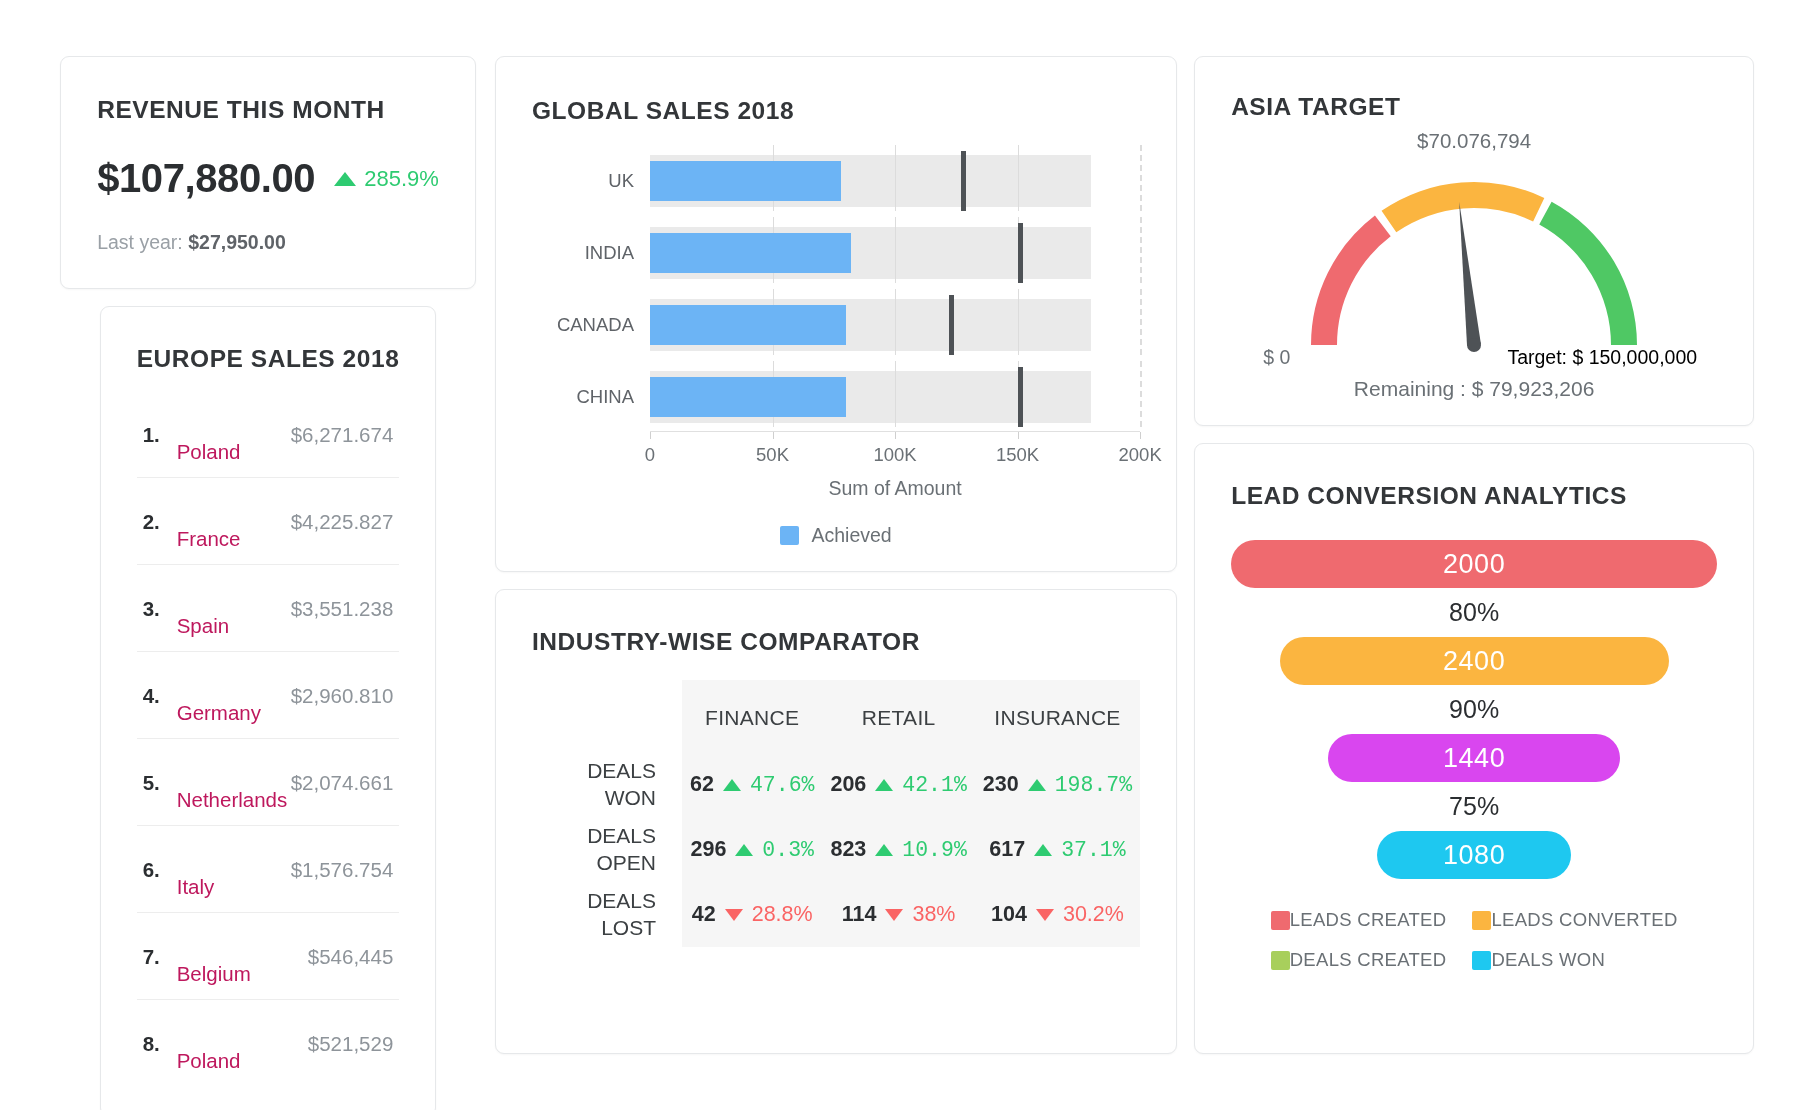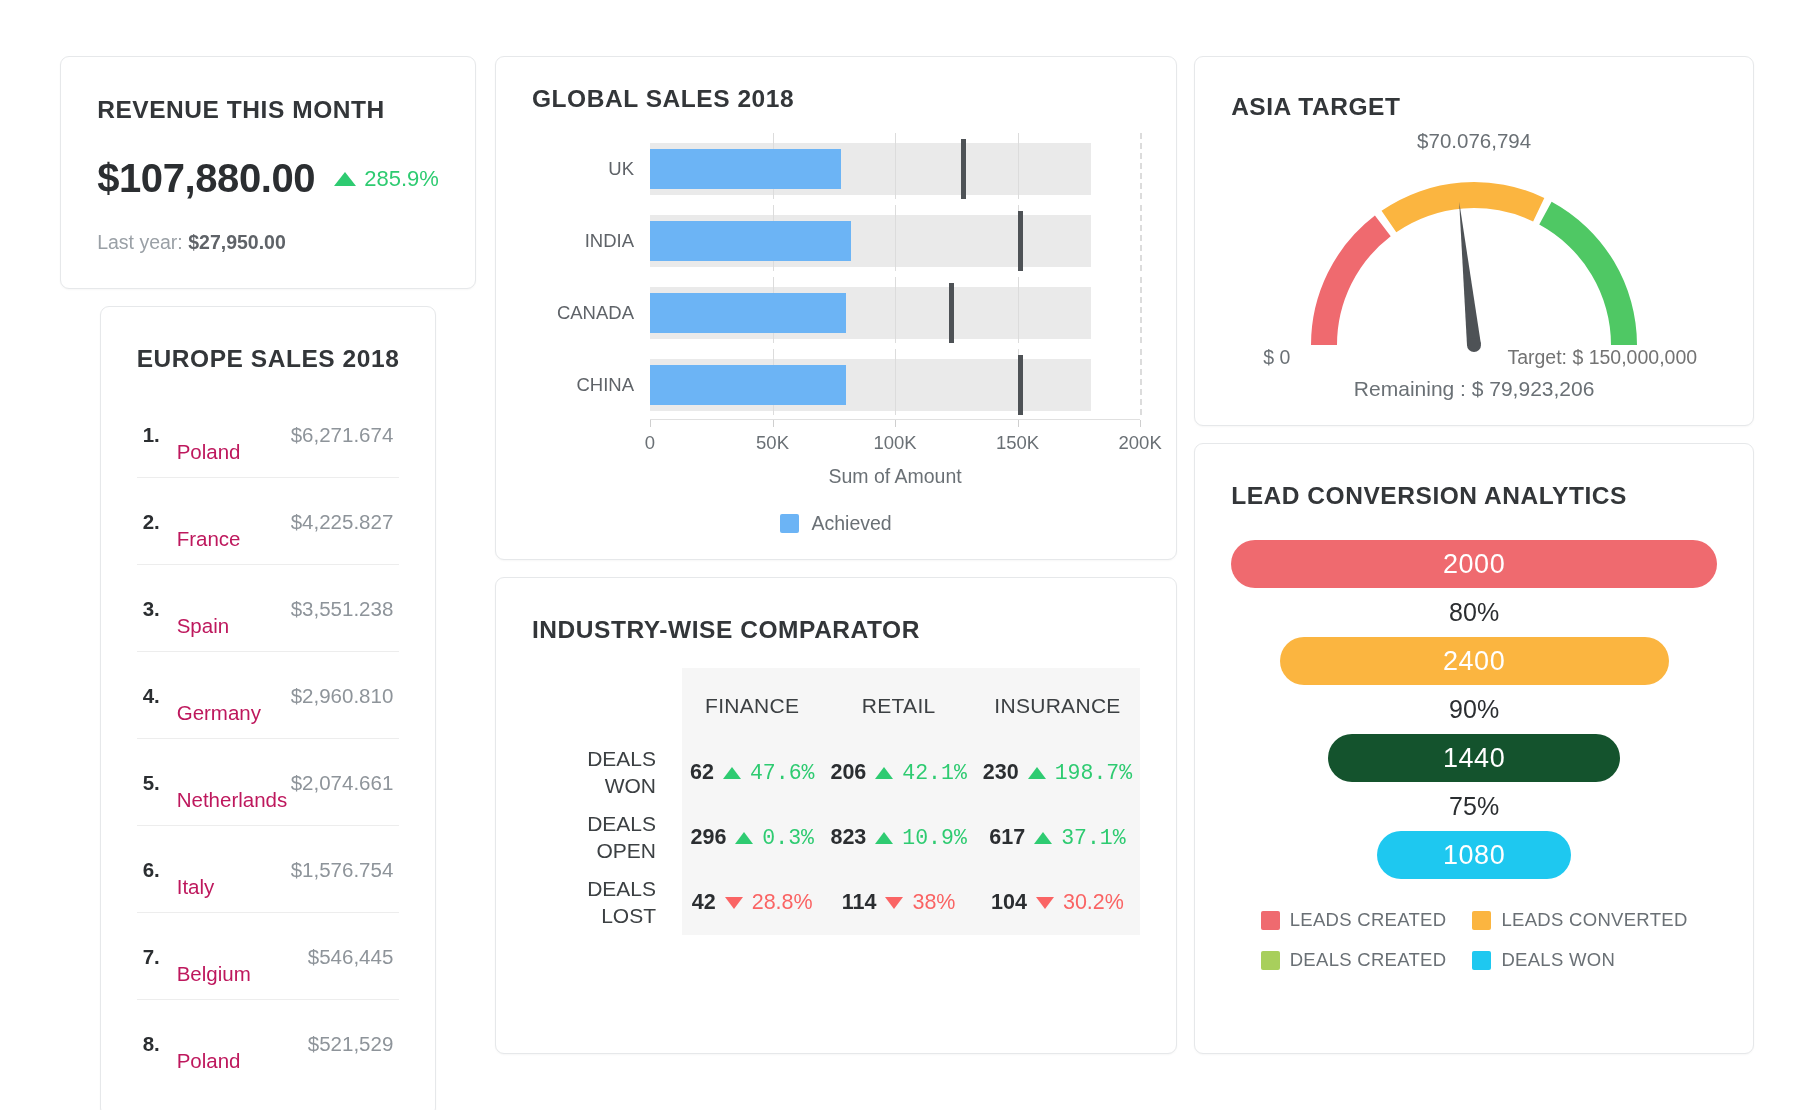--- a/index.html
+++ b/index.html
@@ -54,21 +54,21 @@
     border-bottom: 1px solid #ededed;
     font-size: 20.5px;
   }
   .eu-row:last-child { border-bottom: none; }
   .eu-rank { width: 34px; font-weight: 700; color: #2b2e31; }
   .eu-name { flex: 1; color: #be185d; margin-top: 35px; }
   .eu-val { color: #8e949a; }
 
   
   .col2 { grid-column: 2; grid-row: 1 / span 2; display: flex; flex-direction: column; gap: 17px; }
-  .global-card { padding: 28px 36px 24px; }
+  .global-card { padding: 40px 36px 24px; }
   .global-title { margin-bottom: 26px; }
   .bullet-wrap { position: relative; padding-left: 118px; }
   .bullet-plot { position: relative; }
   .brow { position: relative; height: 60px; margin-bottom: 12px; }
   .brow:last-of-type { margin-bottom: 0; }
   .blabel {
     position: absolute; right: calc(100% + 16px); top: 50%; transform: translateY(-50%);
     font-size: 18.5px; color: #5f6368; white-space: nowrap;
   }
   .btrack { position: absolute; left: 0; top: 4px; bottom: 4px; background: #eaeaea; }
@@ -109,33 +109,33 @@
   
   .col3 { grid-column: 3; grid-row: 1 / span 2; display: flex; flex-direction: column; gap: 17px; }
   .gauge-card { padding: 36px 36px 24px; }
   .gauge-title { margin-bottom: 6px; }
   .gauge-area { position: relative; height: 248px; }
   .gauge-value {
     position: absolute; left: 50%; top: 2px; transform: translateX(-50%);
     font-size: 20.5px; color: #6a7075; white-space: nowrap;
   }
   .gauge-min { position: absolute; left: 32px; bottom: 6px; font-size: 19.5px; color: #6a7075; }
-  .gauge-max { position: absolute; right: 20px; bottom: 6px; font-size: 19.5px; color: #737373; white-space: nowrap; }
+  .gauge-max { position: absolute; right: 20px; bottom: 6px; font-size: 19.5px; color: #000000; white-space: nowrap; }
   .gauge-remaining { text-align: center; font-size: 21px; color: #6a7075; margin-top: 2px; }
 
   .funnel-card { padding: 38px 36px 30px; flex: 1; }
   .funnel-title { margin-bottom: 30px; }
   .funnel-body { display: flex; flex-direction: column; align-items: center; }
   .fbar {
     height: 48px; border-radius: 26px; display: flex; align-items: center; justify-content: center;
     color: #fff; font-size: 27px; font-weight: 500; letter-spacing: 0.5px;
   }
   .fpct { font-size: 25px; color: #2b2e31; margin: 10px 0 10px; }
   .flegend { margin-top: 30px; display: grid; grid-template-columns: auto auto; gap: 18px 26px; justify-content: center; }
-  .fleg-item { display: flex; align-items: center; gap: 10px; }
+  .fleg-item { display: flex; align-items: center; gap: 0; }
   .fleg-sw { width: 19px; height: 19px; border-radius: 2px; }
   .fleg-tx { font-size: 18.5px; color: #6a7075; letter-spacing: 0.3px; }
 </style>
 </head>
 <body>
 
 <div class="dash">
 
   <div class="col1">
 
@@ -355,21 +355,21 @@
       <div class="card-title funnel-title">LEAD CONVERSION ANALYTICS</div>
       <div class="funnel-body" id="funnel-body">
           <div class="fbar" style="width:100%;background:#ef6a6f">
             <span>2000</span>
           </div>
           <div class="fpct">80%</div>
           <div class="fbar" style="width:80%;background:#fbb540">
             <span>2400</span>
           </div>
           <div class="fpct">90%</div>
-          <div class="fbar" style="width:60%;background:#14532d">
+          <div class="fbar" style="width:60%;background:#d946ef">
             <span>1440</span>
           </div>
           <div class="fpct">75%</div>
           <div class="fbar" style="width:40%;background:#1ec8f0">
             <span>1080</span>
           </div>
         </div>
       <div class="flegend" id="funnel-legend">
           <div class="fleg-item">
             <span class="fleg-sw" style="background:#ef6a6f"></span>

